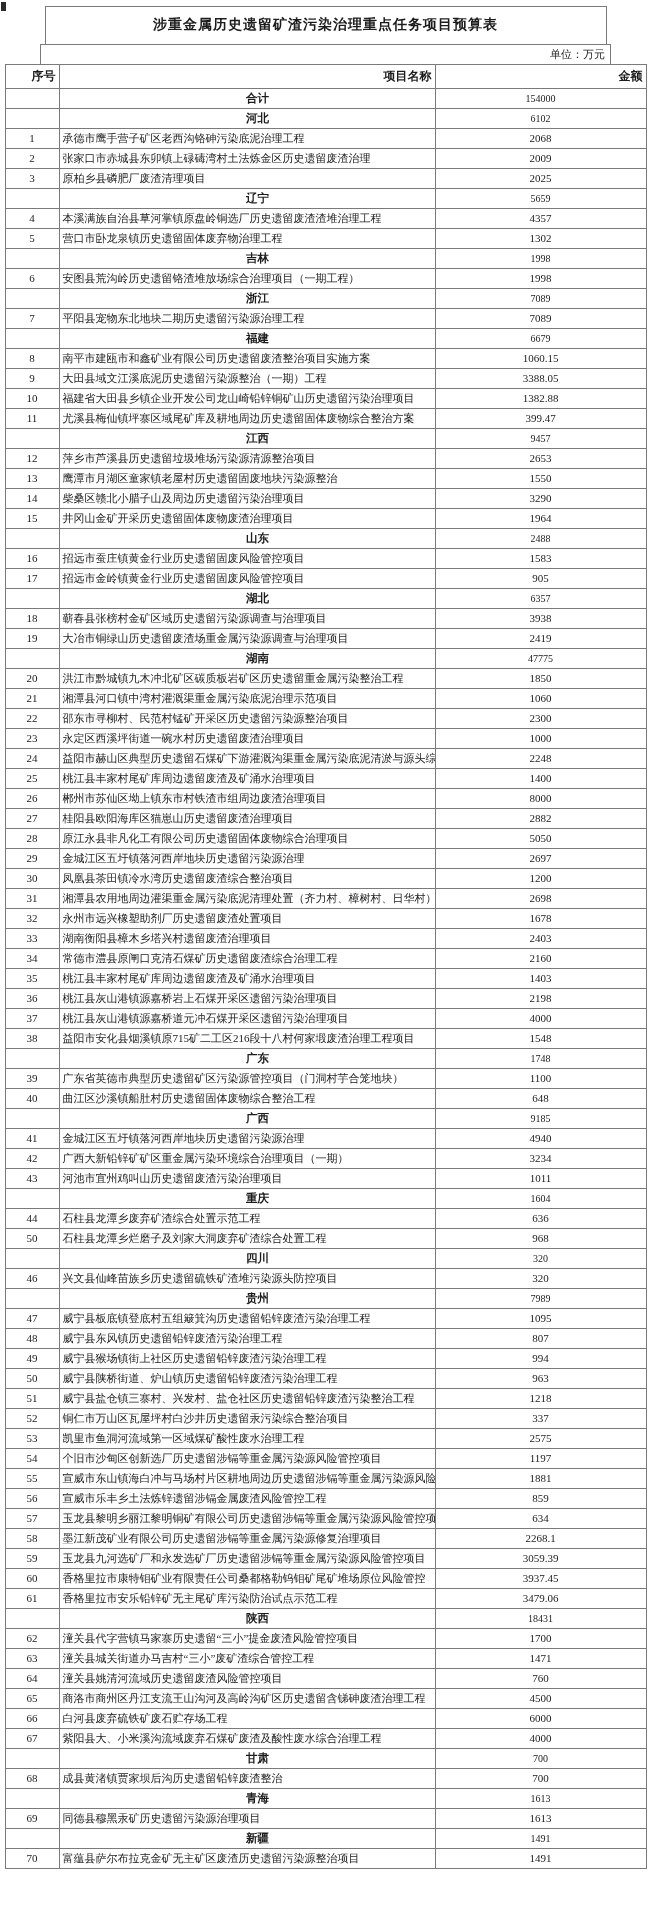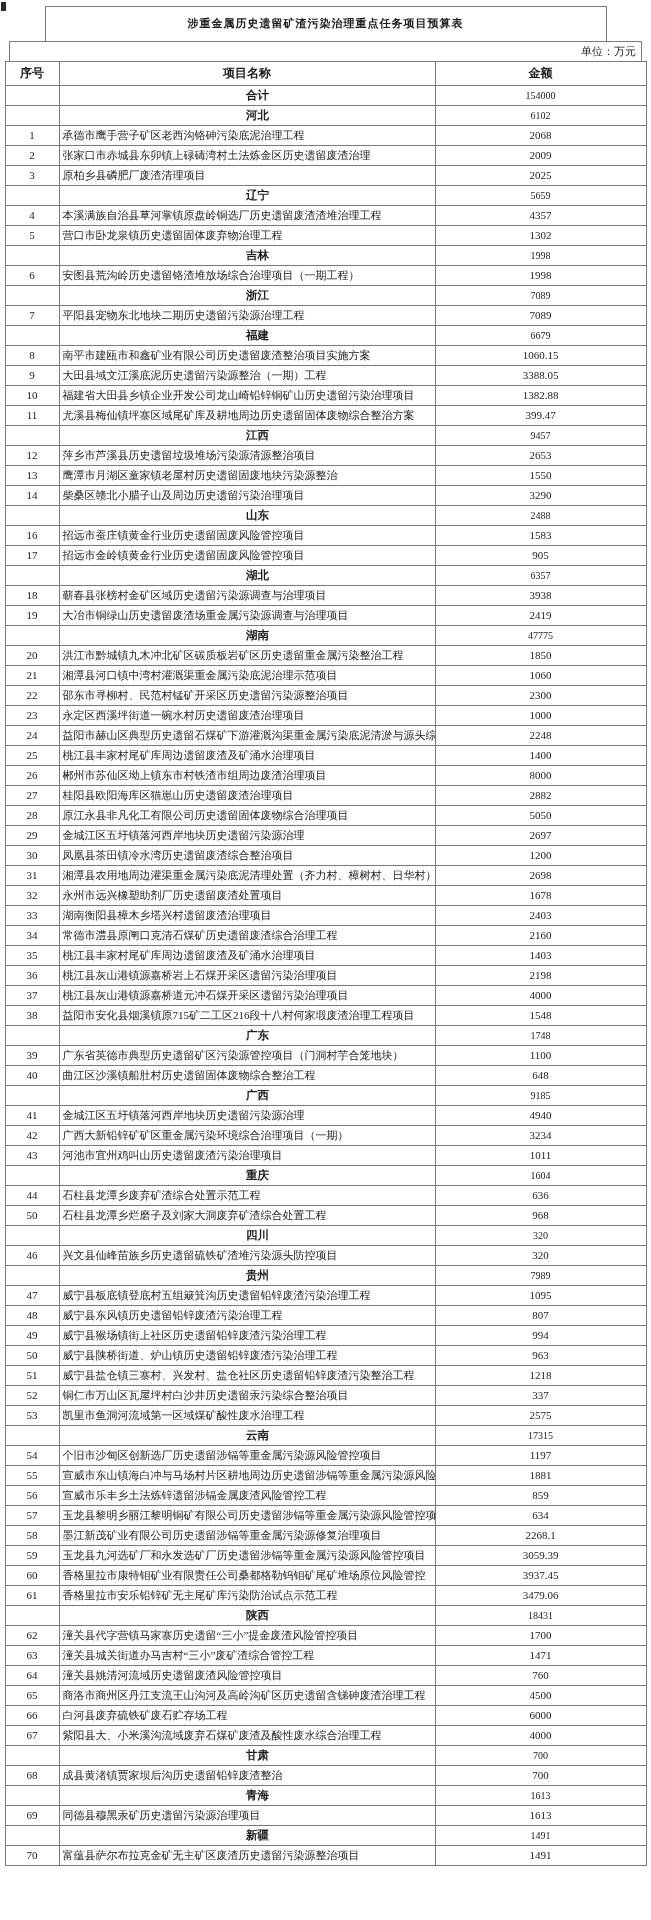--- a/index.html
+++ b/index.html
@@ -15,27 +15,27 @@
     background: #ffffff;
   }
   .scan-artifact {
     position: absolute; left: 1px; top: 2px;
     width: 5px; height: 9px; background: #2a2a2a;
   }
   .doc-title {
     width: 562px; margin: 0 auto;
     border: 1px solid #7a7a7a; border-bottom: none;
     text-align: center;
-    font-size: 11px; font-weight: bold;
+    font-size: 14px; font-weight: bold;
     letter-spacing: 1px;
     padding: 9px 0 10px 0;
     box-sizing: border-box;
   }
   .unit-row {
-    width: 633px; margin: 0 auto;
+    width: 571px; margin: 0 auto;
     border: 1px solid #7a7a7a; border-bottom: none;
     box-sizing: border-box;
     text-align: right;
     font-size: 11px;
     padding: 2px 5px 2px 0;
   }
   table.budget {
     width: 641px; margin: 0 auto;
     border-collapse: collapse;
     table-layout: fixed;
@@ -50,21 +50,21 @@
     font-size: 11px;
     line-height: 1.15;
     overflow: hidden;
     white-space: nowrap;
     box-sizing: border-box;
   }
   table.budget th {
     height: 24px;
     font-weight: bold;
     font-size: 12px;
-    text-align: center;
+    text-align: right;
   }
   td.seq { text-align: center; }
   td.name { text-align: left; font-size: 10.5px; }
   td.amount { text-align: center; }
   tr.total td.name, tr.province td.name {
     text-align: center;
     font-weight: bold;
     font-size: 11.5px;
     padding-left: 24px;
   }
@@ -192,20 +192,25 @@
         <tr class="project">
     <td class="seq">13</td>
     <td class="name">鹰潭市月湖区童家镇老屋村历史遗留固废地块污染源整治</td>
     <td class="amount">1550</td>
   </tr>
         <tr class="project">
     <td class="seq">14</td>
     <td class="name">柴桑区赣北小腊子山及周边历史遗留污染治理项目</td>
     <td class="amount">3290</td>
   </tr>
+        <tr class="project">
+    <td class="seq">15</td>
+    <td class="name">井冈山金矿开采历史遗留固体废物废渣治理项目</td>
+    <td class="amount">1964</td>
+  </tr>
         <tr class="province">
     <td class="seq"></td>
     <td class="name">山东</td>
     <td class="amount">2488</td>
   </tr>
         <tr class="project">
     <td class="seq">16</td>
     <td class="name">招远市蚕庄镇黄金行业历史遗留固废风险管控项目</td>
     <td class="amount">1583</td>
   </tr>
@@ -421,25 +426,20 @@
   </tr>
         <tr class="project">
     <td class="seq">52</td>
     <td class="name">铜仁市万山区瓦屋坪村白沙井历史遗留汞污染综合整治项目</td>
     <td class="amount">337</td>
   </tr>
         <tr class="project">
     <td class="seq">53</td>
     <td class="name">凯里市鱼洞河流域第一区域煤矿酸性废水治理工程</td>
     <td class="amount">2575</td>
-  </tr>
-        <tr class="province">
-    <td class="seq"></td>
-    <td class="name">云南</td>
-    <td class="amount">17315</td>
   </tr>
         <tr class="project">
     <td class="seq">54</td>
     <td class="name">个旧市沙甸区创新选厂历史遗留涉镉等重金属污染源风险管控项目</td>
     <td class="amount">1197</td>
   </tr>
         <tr class="project">
     <td class="seq">55</td>
     <td class="name">宣威市东山镇海白冲与马场村片区耕地周边历史遗留涉镉等重金属污染源风险管控项目</td>
     <td class="amount">1881</td>

